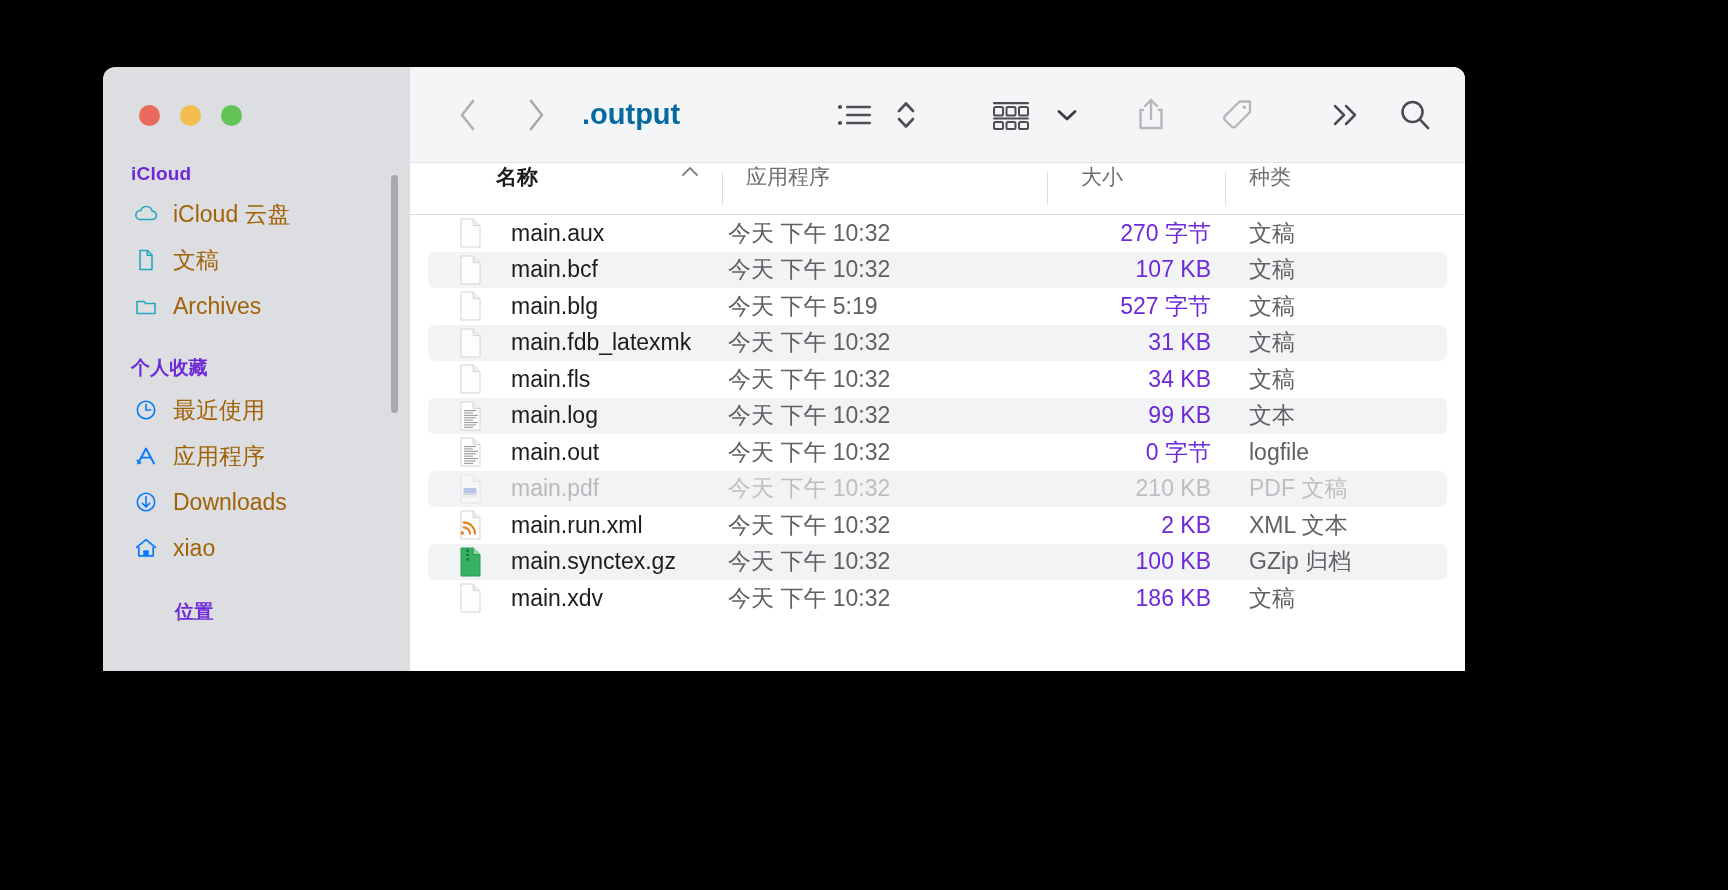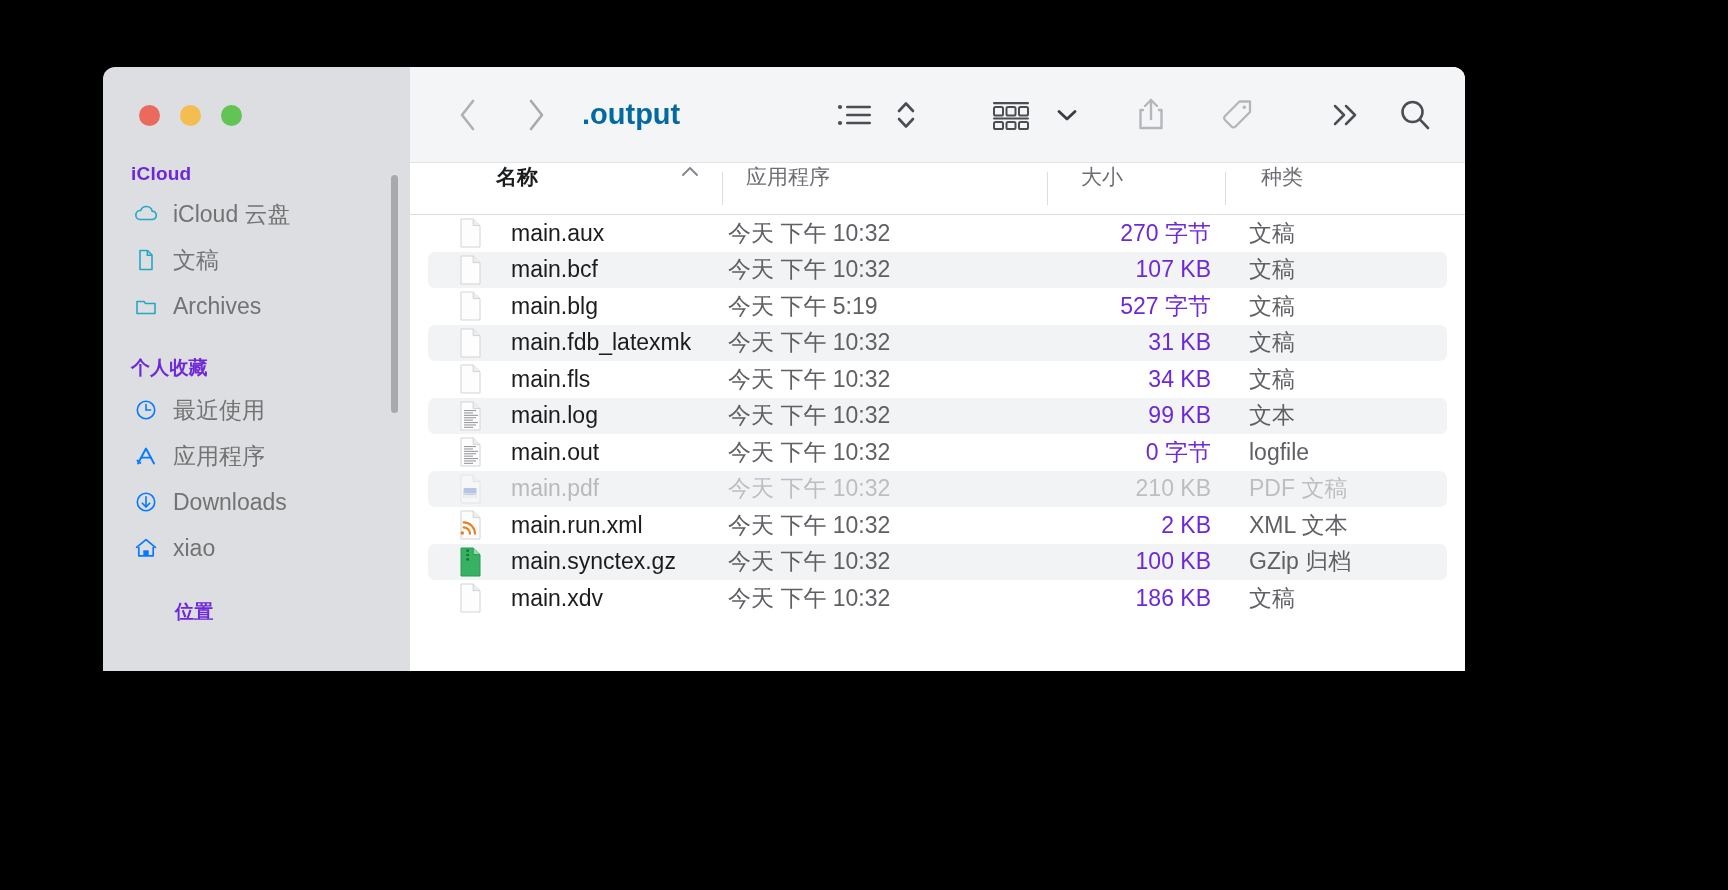--- a/index.html
+++ b/index.html
@@ -43,21 +43,21 @@
     padding: 0 0 0 28px; margin-bottom: 6px;
     letter-spacing: .2px;
   }
   .sb-section.first { margin-top: 0; }
   .sb-section.second { margin-top: 26px; }
   .sb-section.third  { margin-top: 28px; margin-left: 44px; }
 
   .sb-item {
     display: flex; align-items: center; gap: 14px;
     height: 46px; padding-left: 30px;
-    font-size: 23px; color: #737373;
+    font-size: 23px; color: #a16207;
   }
   .sb-icon { width: 26px; height: 26px; flex: 0 0 26px; display: flex; align-items: center; justify-content: center; }
   .sb-icon svg { display: block; }
   .sb-label { white-space: nowrap; }
 
   .sb-bar {
     position: absolute; right: 12px; top: 108px;
     width: 7px; height: 238px; border-radius: 4px;
     background: #a8a9ad;
   }
@@ -92,21 +92,21 @@
     font-size: 21px; color: #6d6e73;
   }
   .ch { display: flex; align-items: flex-start; position: relative; }
   .ch + .ch::before {
     content: ""; position: absolute; left: 0; top: 9px; bottom: 9px;
     width: 1px; background: #dcdddf;
   }
   .ch-name { flex: 0 0 312px; padding-left: 86px; color: #1b1c1e; font-weight: bold; justify-content: space-between; padding-right: 22px; }
   .ch-date { flex: 0 0 325px; padding-left: 24px; }
   .ch-size { flex: 0 0 178px; padding-left: 34px; }
-  .ch-kind { flex: 1; padding-left: 36px; }
+  .ch-kind { flex: 1; padding-left: 24px; }
   .sort-arrow { color: #85868b; font-size: 17px; }
 
   
   .filelist { flex: 1; overflow: hidden; padding: 0 18px; background: #fff; }
   .row {
     display: flex; align-items: center;
     height: 36.5px; border-radius: 7px;
     font-size: 23px; color: #1b1c1e;
   }
   .row.alt { background: #f2f3f4; }

